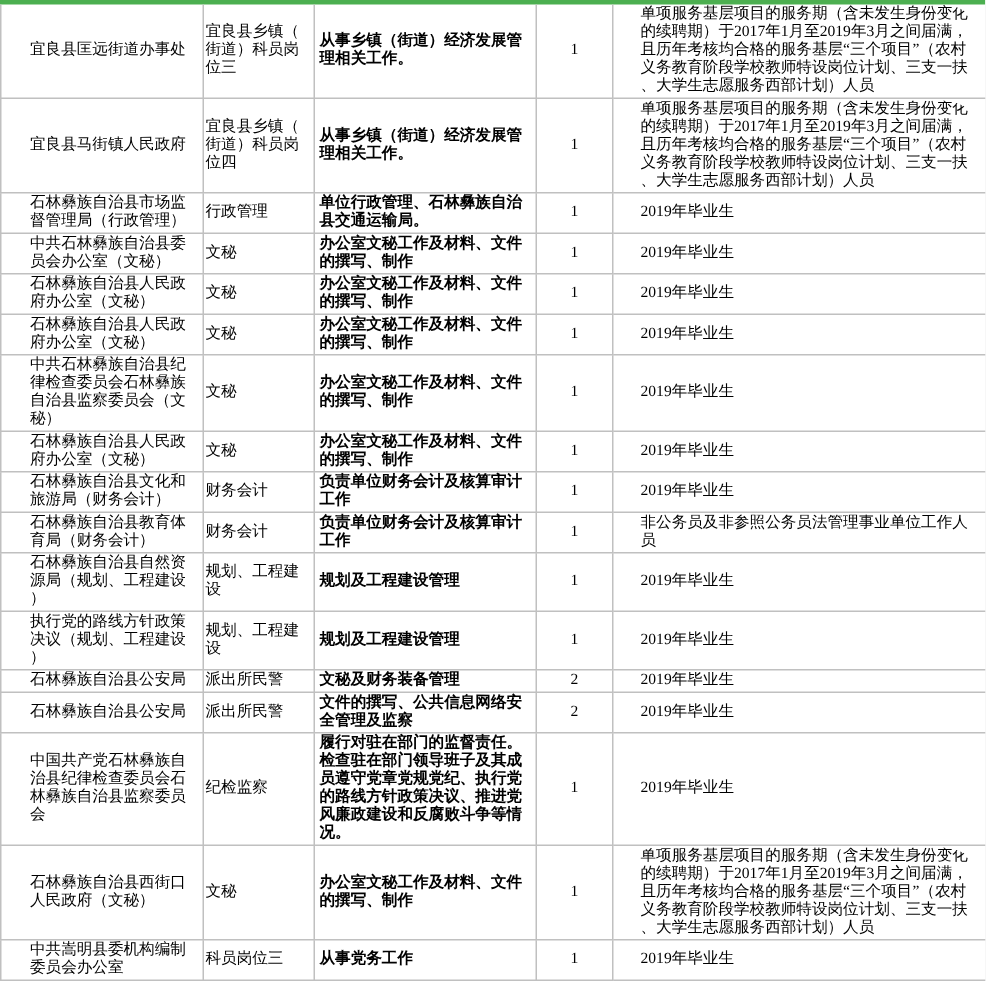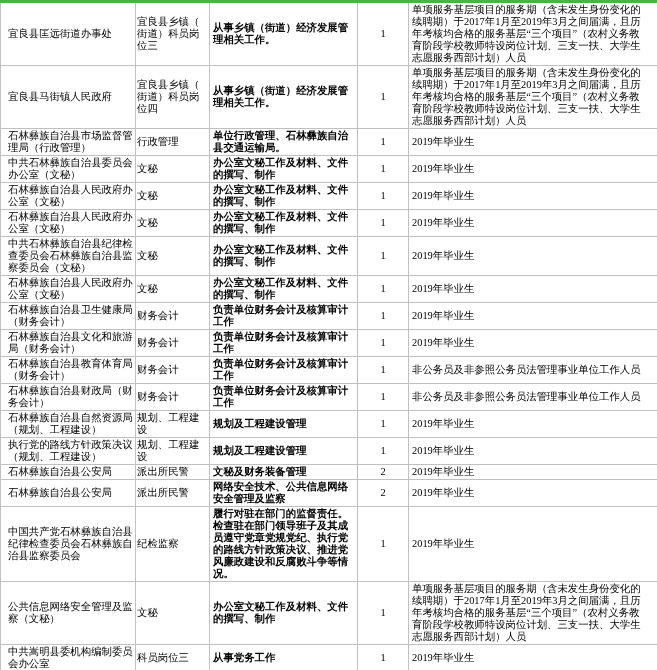--- a/index.html
+++ b/index.html
@@ -27,25 +27,25 @@
     border: 1px solid #c0c0c0;
     vertical-align: middle;
     font-size: 10.4px;
     line-height: 12px;
     padding: 1px 2px;
     word-break: break-all;
     line-break: anywhere;
     overflow: hidden;
   }
   tr:first-child td { border-top: none; }
-  td.c-org  { width: 135px; padding-left: 7px; padding-right: 1px; }
+  td.c-org  { width: 135px; padding-left: 19px; padding-right: 1px; }
   td.c-pos  { width: 74px;  padding-left: 1px; padding-right: 0px; }
   td.c-duty { width: 148px; padding-left: 3px; padding-right: 1px; font-weight: bold; }
   td.c-count{ width: 51px;  text-align: center; }
-  td.c-req  { width: 249px; padding-left: 3px; padding-right: 10px; }
+  td.c-req  { width: 249px; padding-left: 18px; padding-right: 10px; border-radius: 30px; }
 </style>
 </head>
 <body>
 
 <div id="screen">
   <div id="accent-bar"></div>
   <table>
     <colgroup>
       <col style="width:135px">
       <col style="width:74px">
@@ -104,42 +104,28 @@
           <td class="c-req">2019年毕业生</td>
         </tr>
         <tr>
           <td class="c-org">石林彝族自治县人民政府办公室（文秘）</td>
           <td class="c-pos">文秘</td>
           <td class="c-duty">办公室文秘工作及材料、文件的撰写、制作</td>
           <td class="c-count">1</td>
           <td class="c-req">2019年毕业生</td>
         </tr>
         <tr>
-          <td class="c-org">石林彝族自治县卫生健康局（财务会计）</td>
-          <td class="c-pos">财务会计</td>
-          <td class="c-duty">负责单位财务会计及核算审计工作</td>
-          <td class="c-count">1</td>
-          <td class="c-req">2019年毕业生</td>
-        </tr>
-        <tr>
           <td class="c-org">石林彝族自治县文化和旅游局（财务会计）</td>
           <td class="c-pos">财务会计</td>
           <td class="c-duty">负责单位财务会计及核算审计工作</td>
           <td class="c-count">1</td>
           <td class="c-req">2019年毕业生</td>
         </tr>
         <tr>
           <td class="c-org">石林彝族自治县教育体育局（财务会计）</td>
-          <td class="c-pos">财务会计</td>
-          <td class="c-duty">负责单位财务会计及核算审计工作</td>
-          <td class="c-count">1</td>
-          <td class="c-req">非公务员及非参照公务员法管理事业单位工作人员</td>
-        </tr>
-        <tr>
-          <td class="c-org">石林彝族自治县财政局（财务会计）</td>
           <td class="c-pos">财务会计</td>
           <td class="c-duty">负责单位财务会计及核算审计工作</td>
           <td class="c-count">1</td>
           <td class="c-req">非公务员及非参照公务员法管理事业单位工作人员</td>
         </tr>
         <tr>
           <td class="c-org">石林彝族自治县自然资源局（规划、工程建设）</td>
           <td class="c-pos">规划、工程建设</td>
           <td class="c-duty">规划及工程建设管理</td>
           <td class="c-count">1</td>
@@ -155,33 +141,33 @@
         <tr>
           <td class="c-org">石林彝族自治县公安局</td>
           <td class="c-pos">派出所民警</td>
           <td class="c-duty">文秘及财务装备管理</td>
           <td class="c-count">2</td>
           <td class="c-req">2019年毕业生</td>
         </tr>
         <tr>
           <td class="c-org">石林彝族自治县公安局</td>
           <td class="c-pos">派出所民警</td>
-          <td class="c-duty">网络安全技术、公共信息网络安全管理及监察</td>
+          <td class="c-duty">文件的撰写、公共信息网络安全管理及监察</td>
           <td class="c-count">2</td>
           <td class="c-req">2019年毕业生</td>
         </tr>
         <tr>
           <td class="c-org">中国共产党石林彝族自治县纪律检查委员会石林彝族自治县监察委员会</td>
           <td class="c-pos">纪检监察</td>
           <td class="c-duty">履行对驻在部门的监督责任。检查驻在部门领导班子及其成员遵守党章党规党纪、执行党的路线方针政策决议、推进党风廉政建设和反腐败斗争等情况。</td>
           <td class="c-count">1</td>
           <td class="c-req">2019年毕业生</td>
         </tr>
         <tr>
-          <td class="c-org">公共信息网络安全管理及监察（文秘）</td>
+          <td class="c-org">石林彝族自治县西街口人民政府（文秘）</td>
           <td class="c-pos">文秘</td>
           <td class="c-duty">办公室文秘工作及材料、文件的撰写、制作</td>
           <td class="c-count">1</td>
           <td class="c-req">单项服务基层项目的服务期（含未发生身份变化的续聘期）于2017年1月至2019年3月之间届满，且历年考核均合格的服务基层“三个项目”（农村义务教育阶段学校教师特设岗位计划、三支一扶、大学生志愿服务西部计划）人员</td>
         </tr>
         <tr>
           <td class="c-org">中共嵩明县委机构编制委员会办公室</td>
           <td class="c-pos">科员岗位三</td>
           <td class="c-duty">从事党务工作</td>
           <td class="c-count">1</td>

